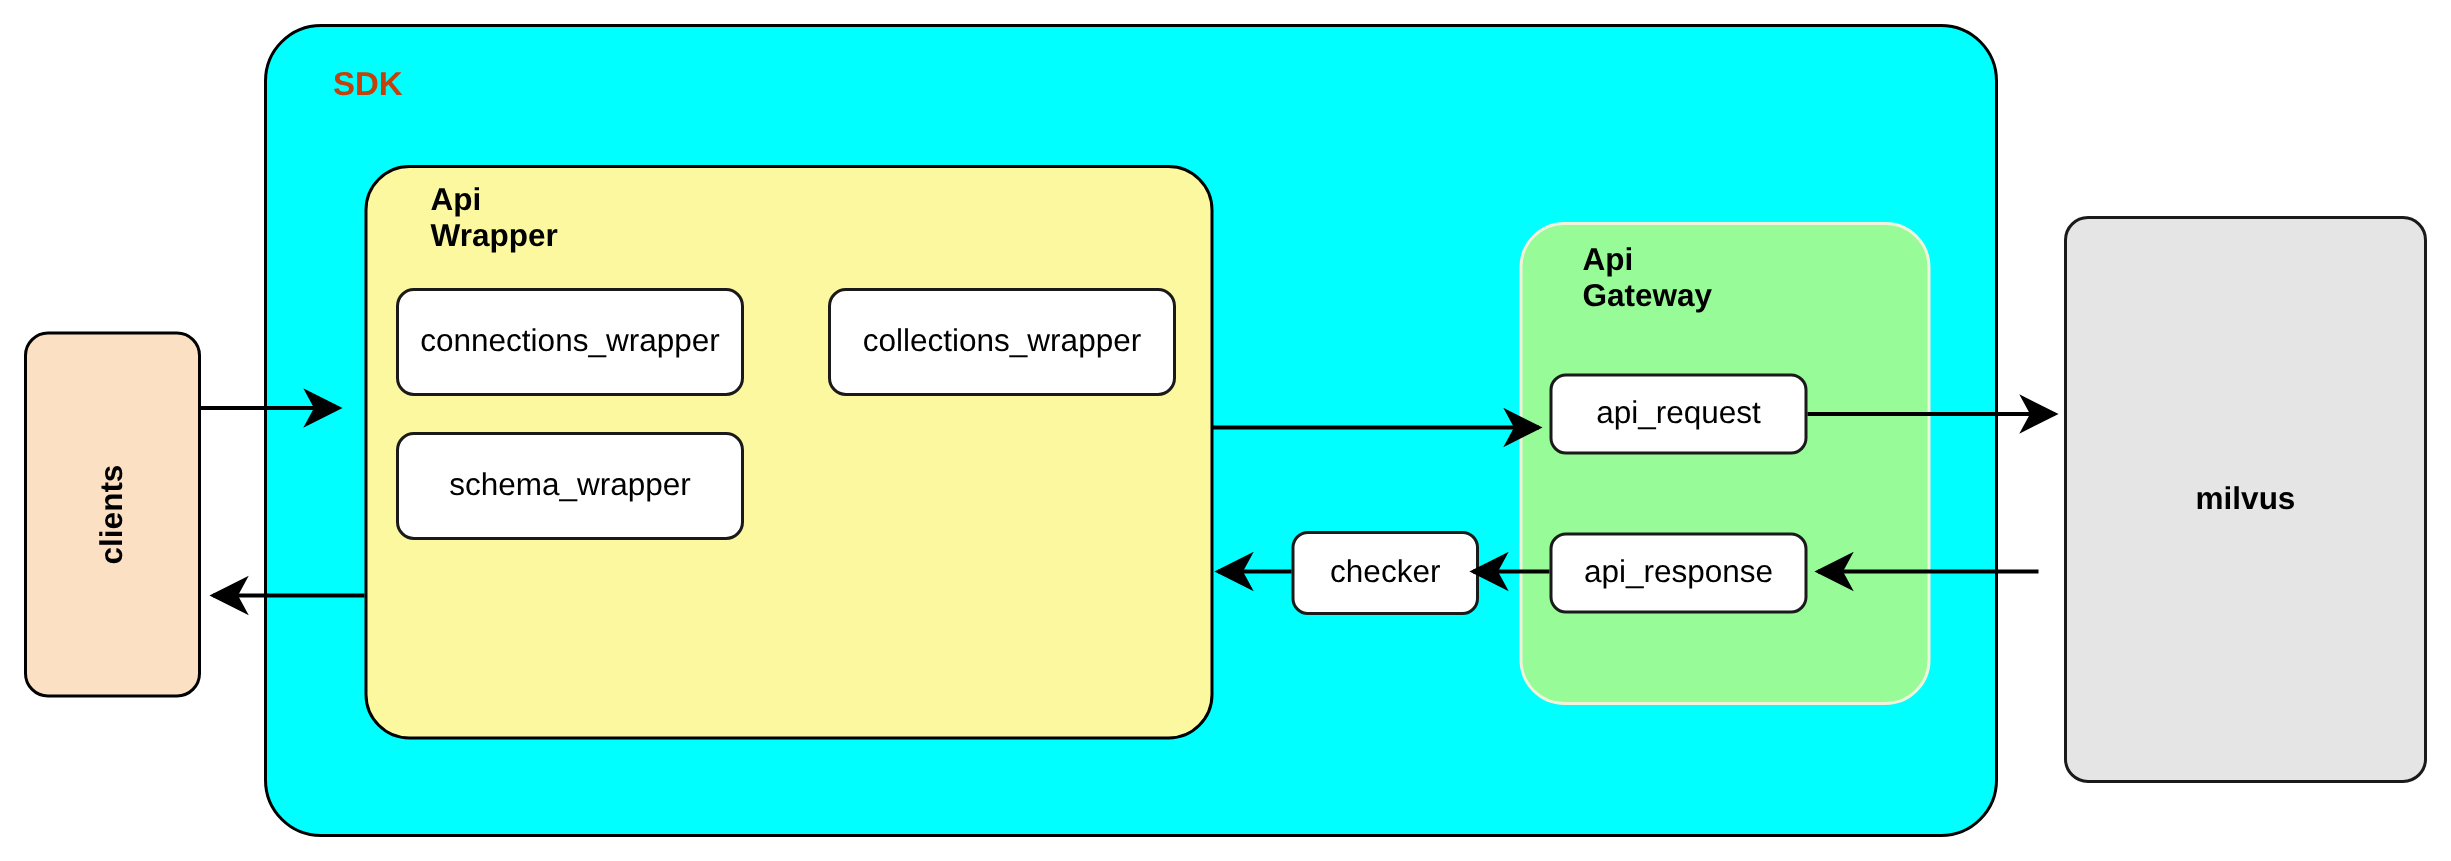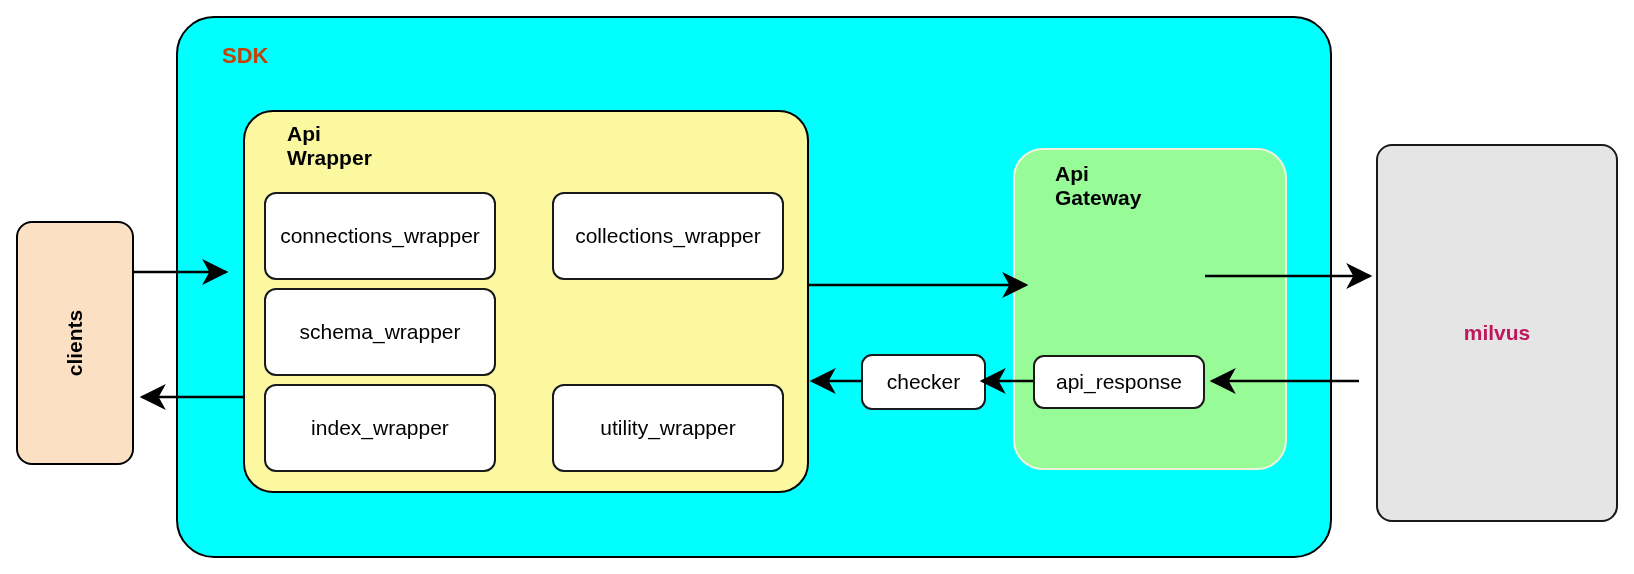--- a/index.html
+++ b/index.html
@@ -91,21 +91,21 @@
     border: 2px solid #1a1a1a;
     border-radius: 12px;
     display: flex;
     align-items: center;
     justify-content: center;
     font-size: 21px;
     color: #000000;
     text-align: center;
   }
 
-  .wnode { width: 232px; height: 88px; }
+  .wnode { width: 232px; height: 72px; }
   .wcol-a { left: 264px; }
   .wcol-b { left: 552px; }
   .wrow-1 { top: 192px; }
   .wrow-2 { top: 288px; }
   .wrow-3 { top: 384px; }
 
   .gnode {
     left: 1033px;
     width: 172px;
     height: 54px;
@@ -154,21 +154,21 @@
     background: #e5e5e5;
     border: 2px solid #1a1a1a;
     border-radius: 16px;
     display: flex;
     align-items: center;
     justify-content: center;
   }
   .milvus-label {
     font-size: 21px;
     font-weight: bold;
-    color: #be185d;
+    color: #000000;
   }
 
   
   .edges {
     position: absolute;
     left: 0;
     top: 0;
     width: 1634px;
     height: 574px;
     pointer-events: none;
@@ -189,25 +189,24 @@
   </div>
 
   <div class="block gateway-box">
     <div class="gateway-label">Api
 Gateway</div>
   </div>
 
   <div class="node wnode wcol-a wrow-1">connections_wrapper</div>
   <div class="node wnode wcol-b wrow-1">collections_wrapper</div>
   <div class="node wnode wcol-a wrow-2">schema_wrapper</div>
-  <div class="node wnode wcol-a wrow-3">index_wrapper</div>
-  <div class="node wnode wcol-b wrow-3">utility_wrapper</div>
 
   <div class="node checker-node">checker</div>
 
+  <div class="node gnode gnode-req">api_request</div>
   <div class="node gnode gnode-res">api_response</div>
 
   <div class="clients-box">
     <span class="clients-label">clients</span>
   </div>
 
   <div class="milvus-box">
     <span class="milvus-label">milvus</span>
   </div>
 

